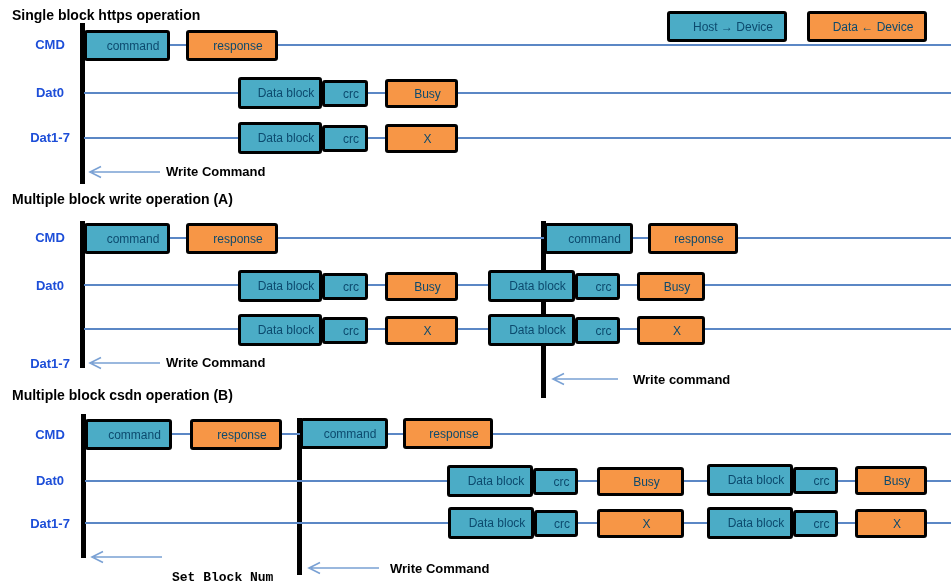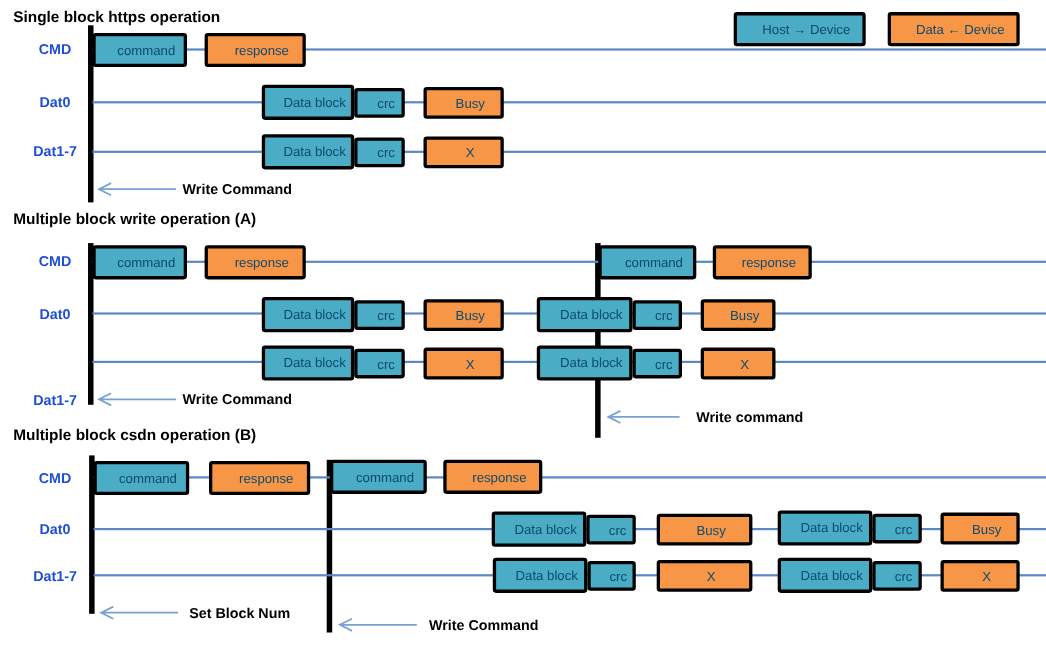--- a/index.html
+++ b/index.html
@@ -124,21 +124,21 @@
   <div class="blk b" style="left:448px;top:507px;width:86px;height:32px;">Data block</div>
   <div class="blk b" style="left:534px;top:510px;width:44px;height:27px;">crc</div>
   <div class="blk o" style="left:597px;top:509px;width:87px;height:29px;">X</div>
   <div class="blk b" style="left:707px;top:507px;width:86px;height:32px;">Data block</div>
   <div class="blk b" style="left:793px;top:510px;width:45px;height:27px;">crc</div>
   <div class="blk o" style="left:855px;top:509px;width:72px;height:29px;">X</div>
 
   <svg class="arrow" style="left:86px;top:549px;" width="76" height="16" viewBox="0 0 76 16">
     <path d="M76 8 H8 M17 2.5 L6 8 L17 13.5" fill="none" stroke="#7aa1d4" stroke-width="1.6"></path>
   </svg>
-  <div class="ann" style="left:172px;top:550px;">Set Block Num</div>
+  <div class="ann" style="left:172px;top:570px;font-family:Liberation Mono, monospace;">Set Block Num</div>
 
   <svg class="arrow" style="left:303px;top:560px;" width="76" height="16" viewBox="0 0 76 16">
     <path d="M76 8 H8 M17 2.5 L6 8 L17 13.5" fill="none" stroke="#7aa1d4" stroke-width="1.6"></path>
   </svg>
   <div class="ann" style="left:390px;top:561px;">Write Command</div>
 
 
 </div>
 
 </body></html>

